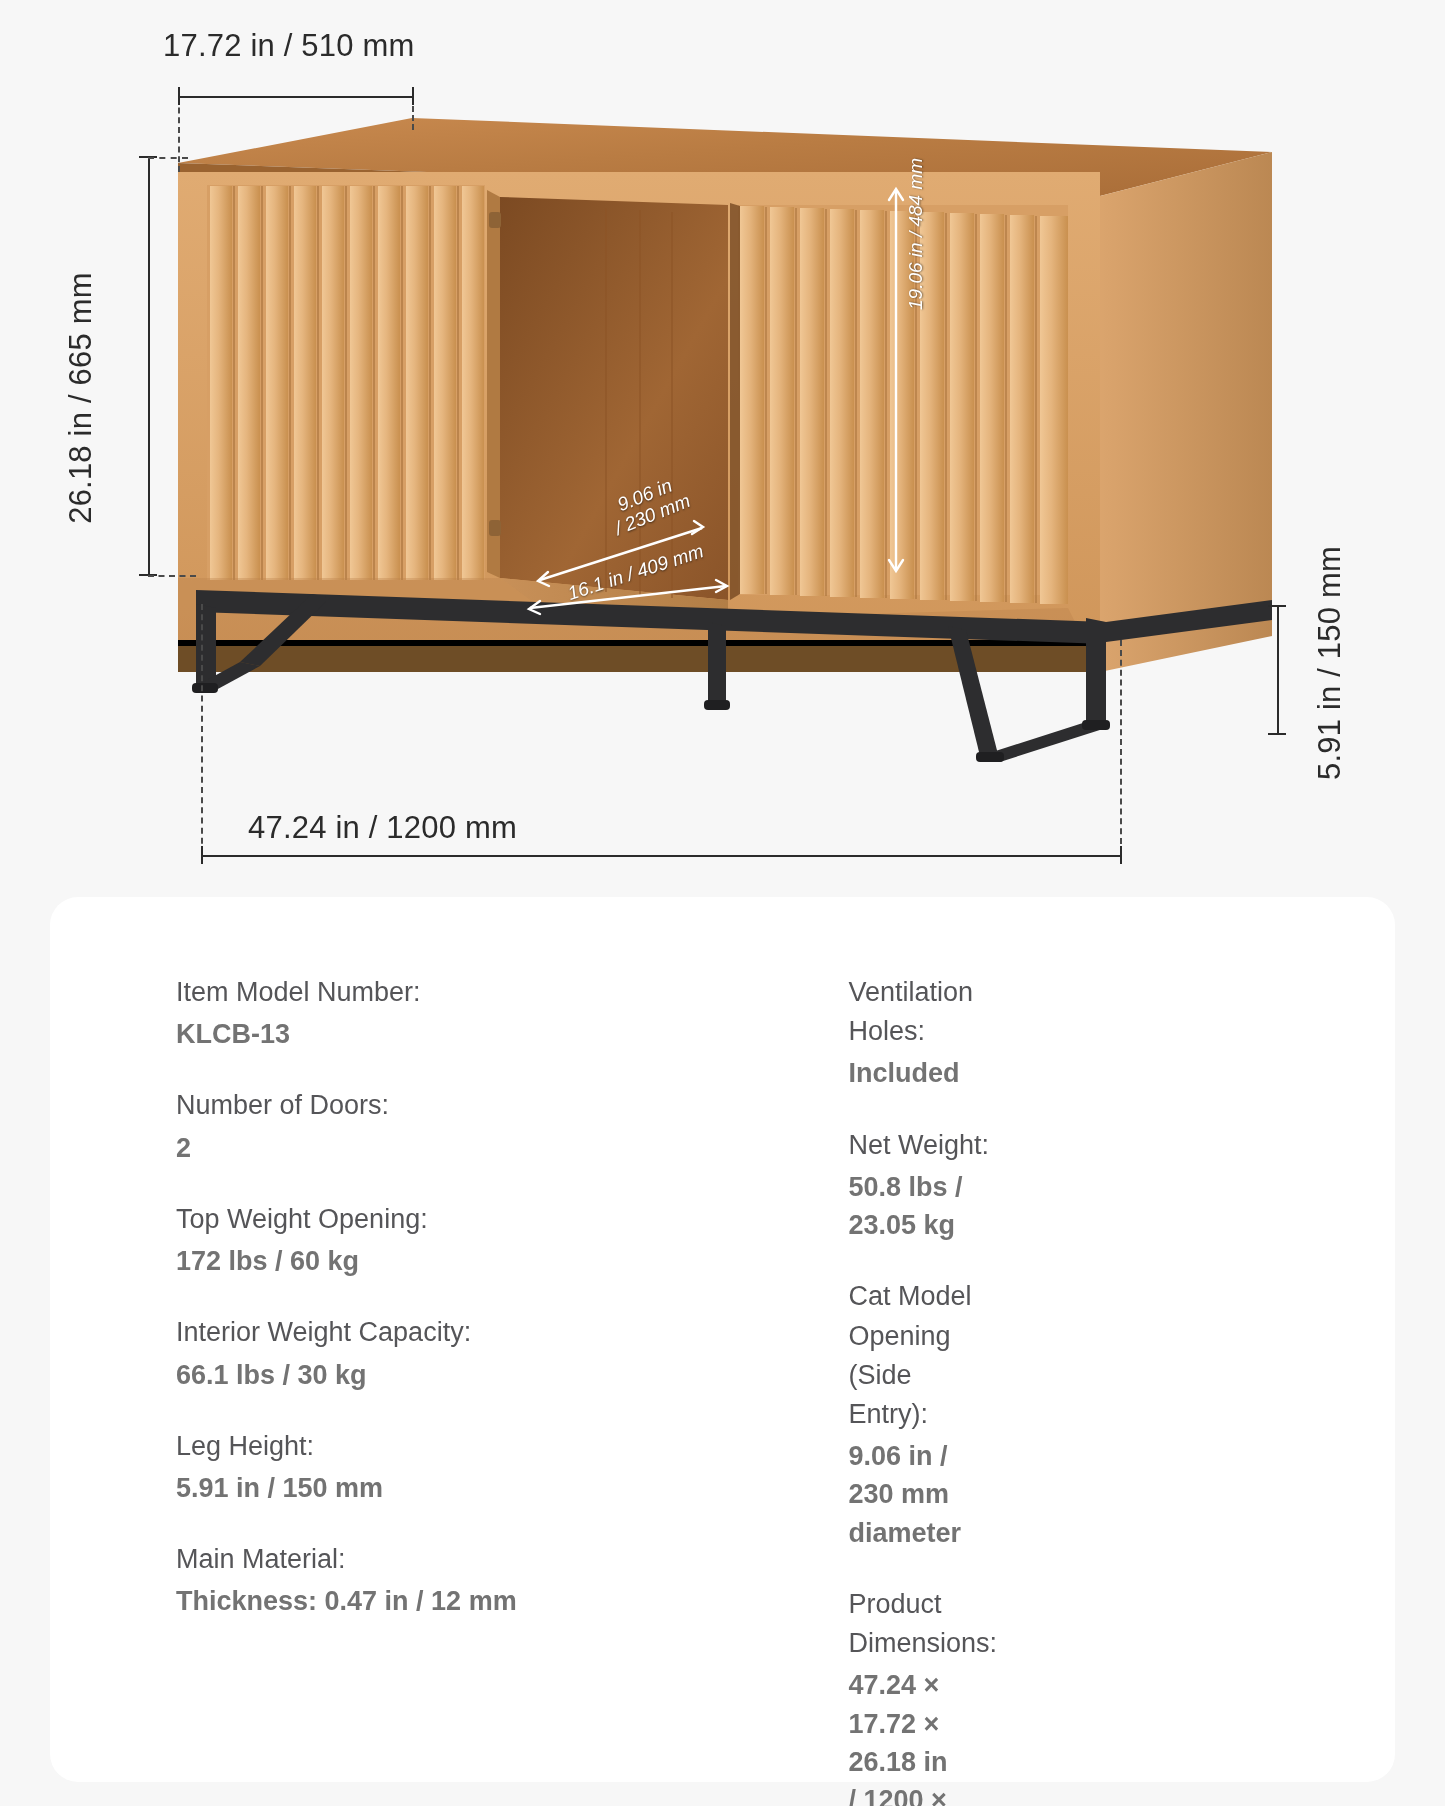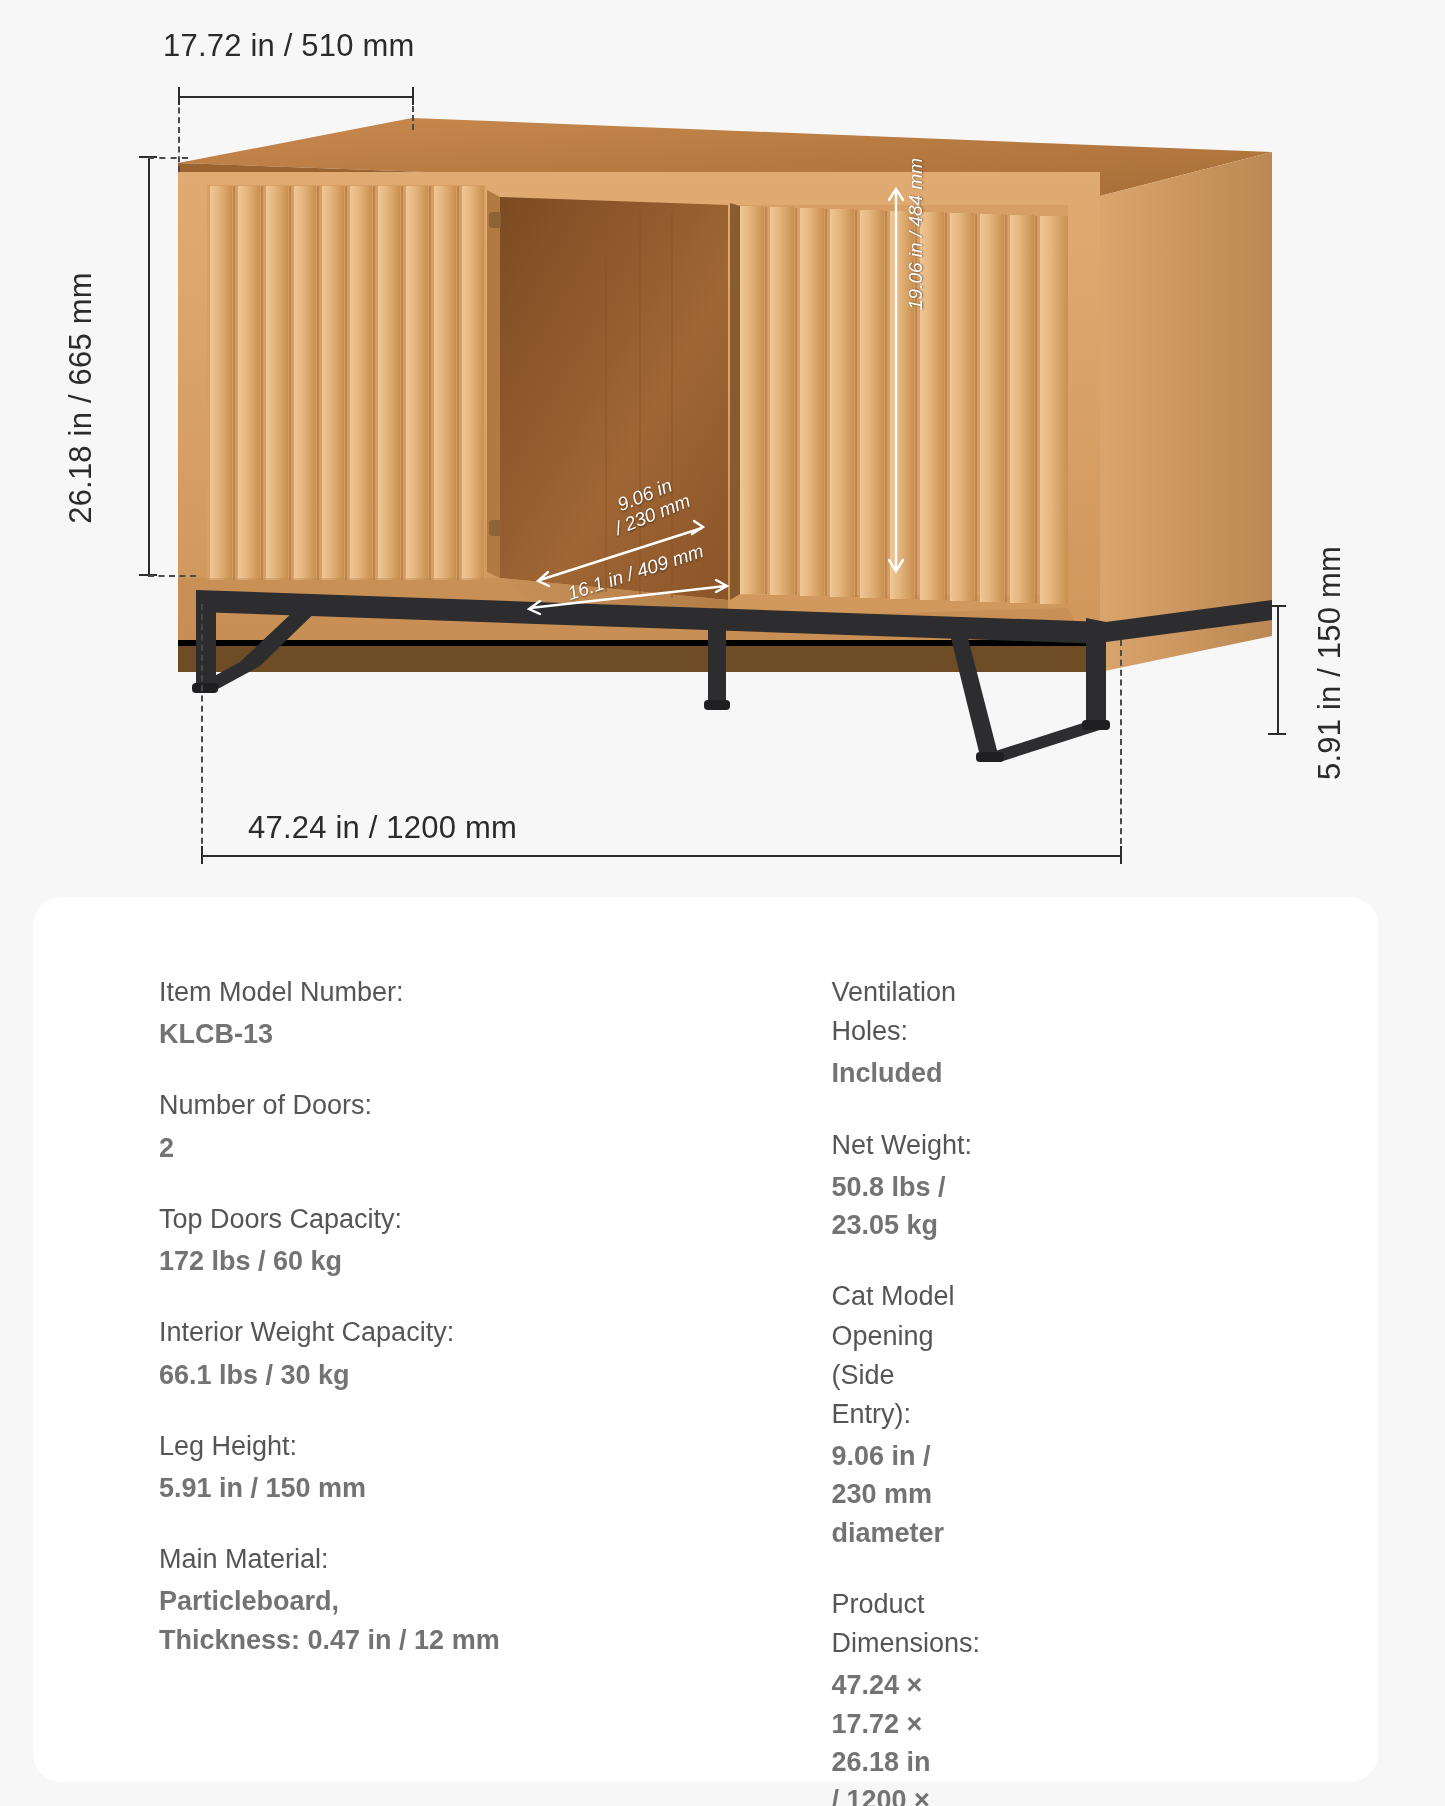--- a/index.html
+++ b/index.html
@@ -125,21 +125,21 @@
   .inline-dim.height-in {
     left: 905px;
     top: 310px;
     transform: rotate(-90deg);
     transform-origin: left top;
   }
 
   
   .spec-card {
     position: absolute;
-    left: 33px;
+    left: 50px;
     top: 897px;
     width: 1345px;
     height: 885px;
     background: #ffffff;
     border-radius: 28px;
   }
   .spec-cols {
     display: flex;
     padding: 76px 0 0 0;
   }
@@ -366,34 +366,33 @@
     <div class="spec-col left">
       <div class="spec-item">
         <div class="spec-label">Item Model Number:</div>
         <div class="spec-value">KLCB-13</div>
       </div>
       <div class="spec-item">
         <div class="spec-label">Number of Doors:</div>
         <div class="spec-value">2</div>
       </div>
       <div class="spec-item">
-        <div class="spec-label">Top Doors Capacity:</div>
+        <div class="spec-label">Top Weight Opening:</div>
         <div class="spec-value">172 lbs / 60 kg</div>
       </div>
       <div class="spec-item">
         <div class="spec-label">Interior Weight Capacity:</div>
         <div class="spec-value">66.1 lbs / 30 kg</div>
       </div>
       <div class="spec-item">
         <div class="spec-label">Leg Height:</div>
         <div class="spec-value">5.91 in / 150 mm</div>
       </div>
       <div class="spec-item">
         <div class="spec-label">Main Material:</div>
-        <div class="spec-value">Particleboard,</div>
         <div class="spec-value">Thickness: 0.47 in / 12 mm</div>
       </div>
     </div>
 
     <div class="spec-col right">
       <div class="spec-item">
         <div class="spec-label">Ventilation Holes:</div>
         <div class="spec-value">Included</div>
       </div>
       <div class="spec-item">

